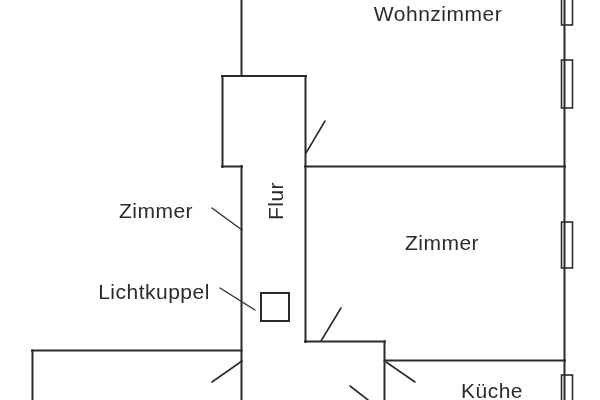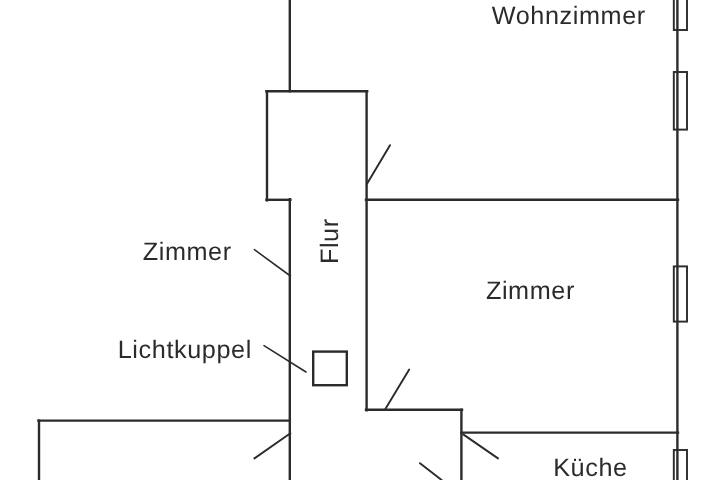--- a/index.html
+++ b/index.html
@@ -76,21 +76,21 @@
 
     <rect x="261" y="293" width="28" height="28" stroke="currentColor" stroke-width="2" fill="none"></rect>
 
     <g stroke="currentColor" stroke-width="1.3" fill="none" stroke-linecap="round">
 
       <line x1="212" y1="208" x2="242" y2="230"></line>
       <line x1="220" y1="288" x2="255" y2="310"></line>
     </g>
   </svg>
 
-  <div class="room-label" style="left:474px; top:2px;">Wohnzimmer</div>
+  <div class="room-label" style="left:438px; top:2px;">Wohnzimmer</div>
 
   <div class="room-label rotated" style="left:276px; top:201px;">Flur</div>
 
   <div class="room-label" style="left:156px; top:199px;">Zimmer</div>
 
   <div class="room-label" style="left:442px; top:231px;">Zimmer</div>
 
   <div class="room-label" style="left:154px; top:280px;">Lichtkuppel</div>
 
   <div class="room-label" style="left:492px; top:379px;">Küche</div>

